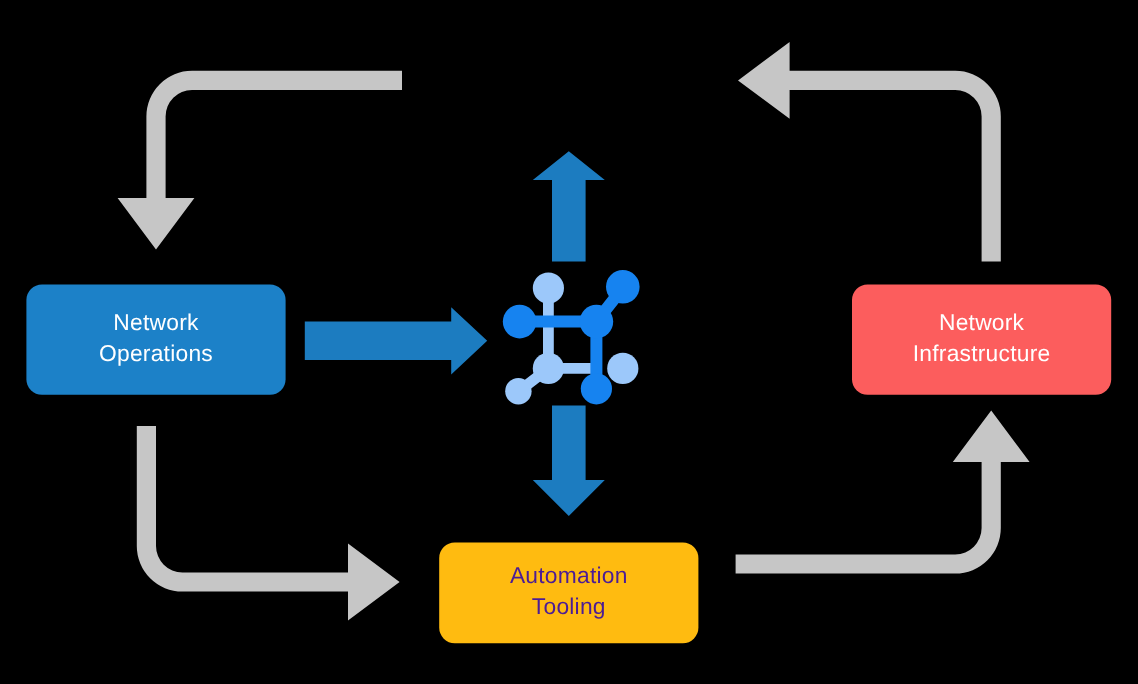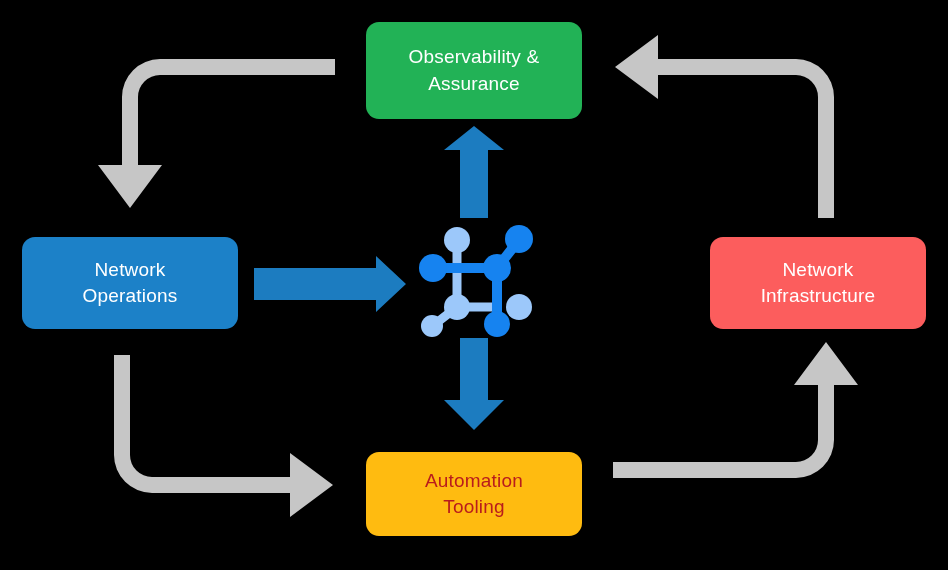--- a/index.html
+++ b/index.html
@@ -102,25 +102,23 @@
       <circle cx="519" cy="307" r="13" fill="#9cc8fa"></circle>
       <circle cx="432" cy="326" r="11" fill="#9cc8fa"></circle>
 
       <circle cx="433" cy="268" r="14" fill="#1683f0"></circle>
       <circle cx="497" cy="268" r="14" fill="#1683f0"></circle>
       <circle cx="519" cy="239" r="14" fill="#1683f0"></circle>
       <circle cx="497" cy="324" r="13" fill="#1683f0"></circle>
     </g>
   </svg>
 
-  <div class="node-box" id="box-observability" style="background-color: rgb(34, 178, 86); color: rgb(255, 255, 255);">Observability &amp;
-Assurance</div>
 
   <div class="node-box" id="box-operations" style="background-color: rgb(28, 129, 200); color: rgb(255, 255, 255);">Network
 Operations</div>
 
   <div class="node-box" id="box-infrastructure" style="background-color: rgb(252, 93, 93); color: rgb(255, 255, 255);">Network
 Infrastructure</div>
 
-  <div class="node-box" id="box-automation" style="background-color: rgb(255, 187, 16); color: #b91c1c;">Automation
+  <div class="node-box" id="box-automation" style="background-color: rgb(255, 187, 16); color: #4c1d95;">Automation
 Tooling</div>
 
 </div>
 
 </body></html>

